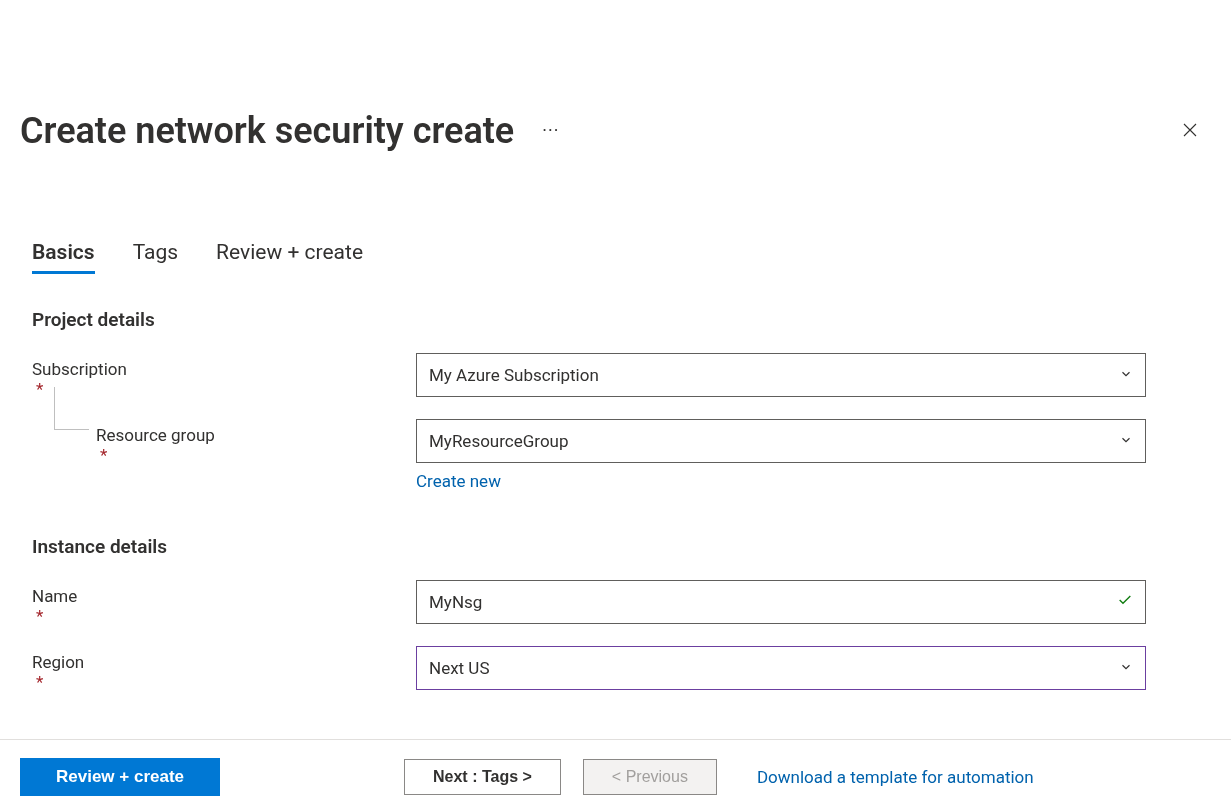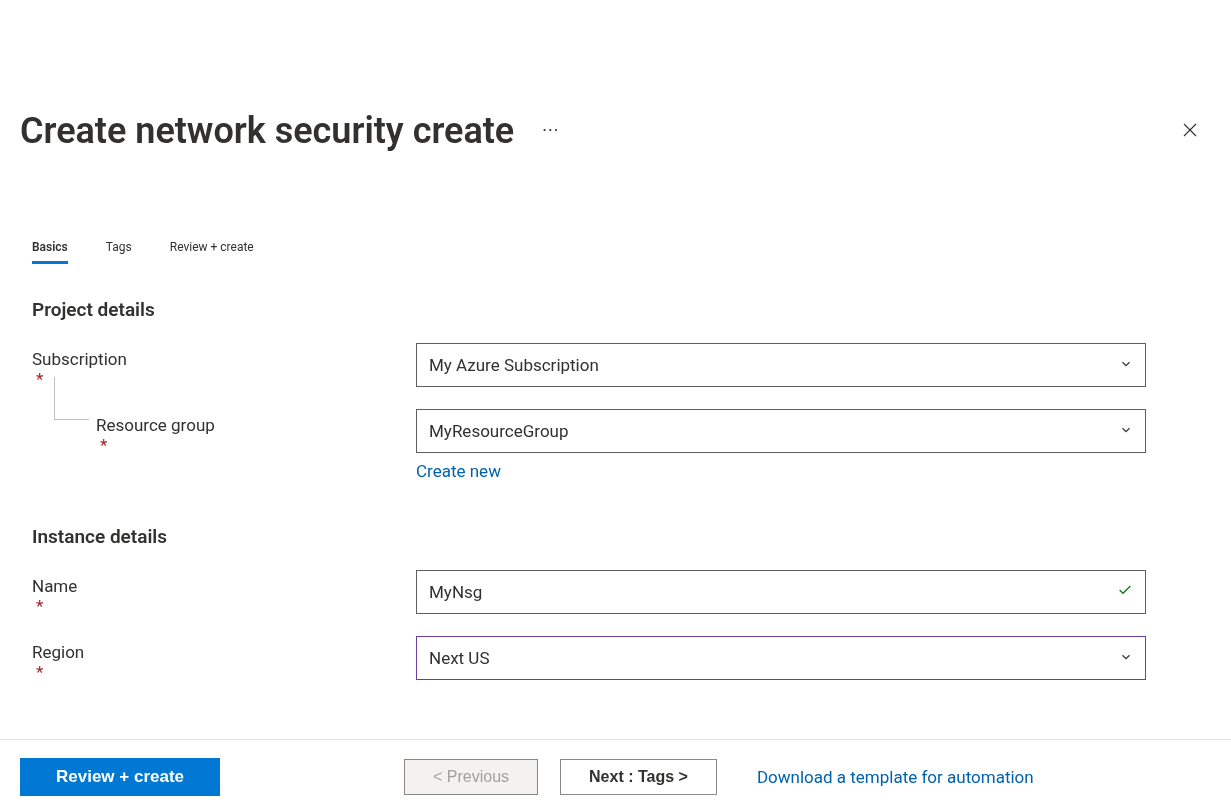--- a/index.html
+++ b/index.html
@@ -45,21 +45,21 @@
   }
   .close-btn svg { width: 18px; height: 18px; }
 
   .tabs {
     display: flex;
     gap: 38px;
     margin-top: 88px;
     padding-left: 12px;
   }
   .tab {
-    font-size: 12px;
+    font-size: 21px;
     color: #323130;
     padding-bottom: 10px;
     cursor: pointer;
     position: relative;
   }
   .tab.active {
     font-weight: 600;
   }
   .tab.active::after {
     content: "";
@@ -282,16 +282,16 @@
             </svg>
         </span>
       </div>
     </div>
   </div>
 </div>
 
 <div class="footer">
   <button class="btn-primary">Review + create</button>
   <div class="footer-spacer"></div>
+  <button class="btn-secondary next">Next : Tags &gt;</button>
   <button class="btn-secondary disabled">&lt; Previous</button>
-  <button class="btn-secondary next">Next : Tags &gt;</button>
   <span class="footer-link">Download a template for automation</span>
 </div>
 
 </body></html>

